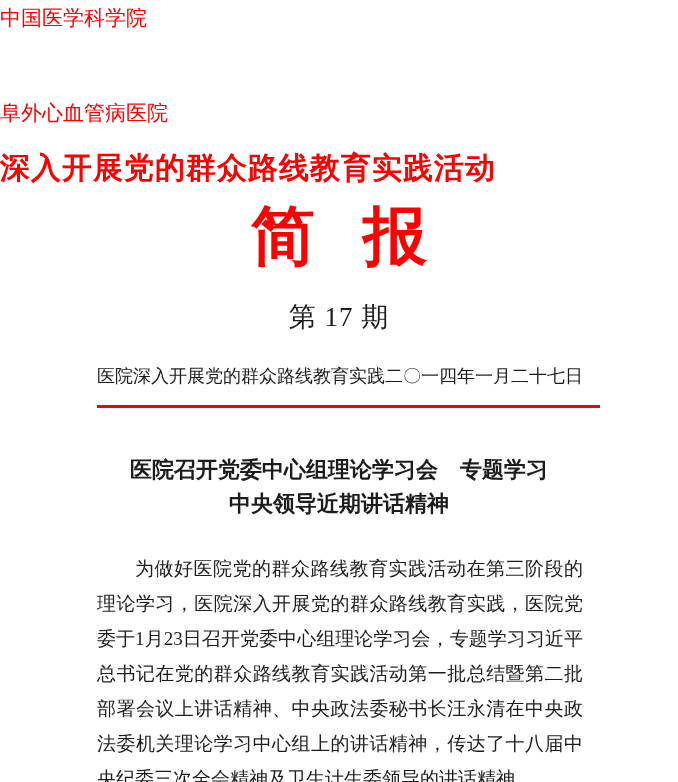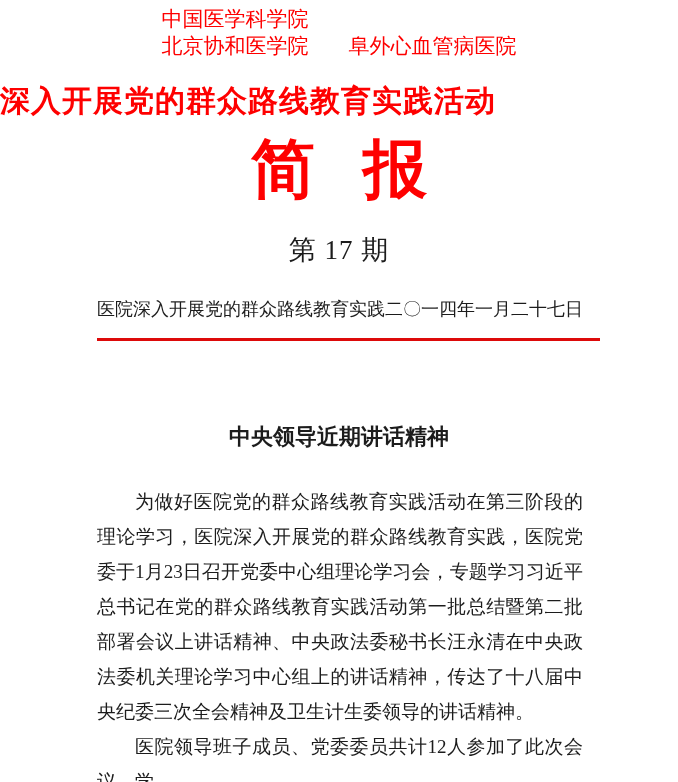--- a/index.html
+++ b/index.html
@@ -11,25 +11,26 @@
     background: #ffffff;
     overflow: hidden;
     font-family: "Liberation Serif", "DejaVu Serif", serif;
     color: #1c1c1c;
   }
 
   
   .org-row {
     display: flex;
     justify-content: center;
-    align-items: center;
+    align-items: flex-start;
     gap: 40px;
     padding-top: 4px;
     color: #fe0000;
     font-family: "Liberation Sans", "DejaVu Sans", sans-serif;
+    flex-direction: column;
   }
   .org-left { text-align: center; font-size: 21px; line-height: 27px; }
   .org-right { font-size: 21px; line-height: 27px; margin-top: 28px; }
 
   
   .campaign-title {
     margin-top: 22px;
     text-align: left;
     color: #fe0000;
     font-weight: bold;
@@ -99,21 +100,20 @@
 </style>
 </head>
 <body>
 
 <div class="page">
 
   <header class="masthead">
     <div class="org-row">
       <div class="org-left">
         <div class="org-line">中国医学科学院</div>
-        <div class="org-line">北京协和医学院</div>
       </div>
       <div class="org-right">阜外心血管病医院</div>
     </div>
 
     <div class="campaign-title">深入开展党的群众路线教育实践活动</div>
 
     <div class="bulletin-title">
       <span>简</span>
       <span>报</span>
     </div>
@@ -125,21 +125,21 @@
     <div class="issuer-left">
       <div class="l1">医院深入开展党的群众路线教育实践</div>
     </div>
     <div class="issuer-date">二〇一四年一月二十七日</div>
   </div>
 
   <div class="red-rule"></div>
 
   <article>
     <h1 class="article-title">
-      <br>
+      <span>医院召开党委中心组理论学习会　专题学习</span><br>
       <span>中央领导近期讲话精神</span>
     </h1>
 
     <p class="body-par first">为做好医院党的群众路线教育实践活动在第三阶段的理论学习，医院深入开展党的群众路线教育实践，医院党委于1月23日召开党委中心组理论学习会，专题学习习近平总书记在党的群众路线教育实践活动第一批总结暨第二批部署会议上讲话精神、中央政法委秘书长汪永清在中央政法委机关理论学习中心组上的讲话精神，传达了十八届中央纪委三次全会精神及卫生计生委领导的讲话精神。</p>
 
     <p class="body-par">医院领导班子成员、党委委员共计12人参加了此次会议。学</p>
   </article>
 
 </div>
 

